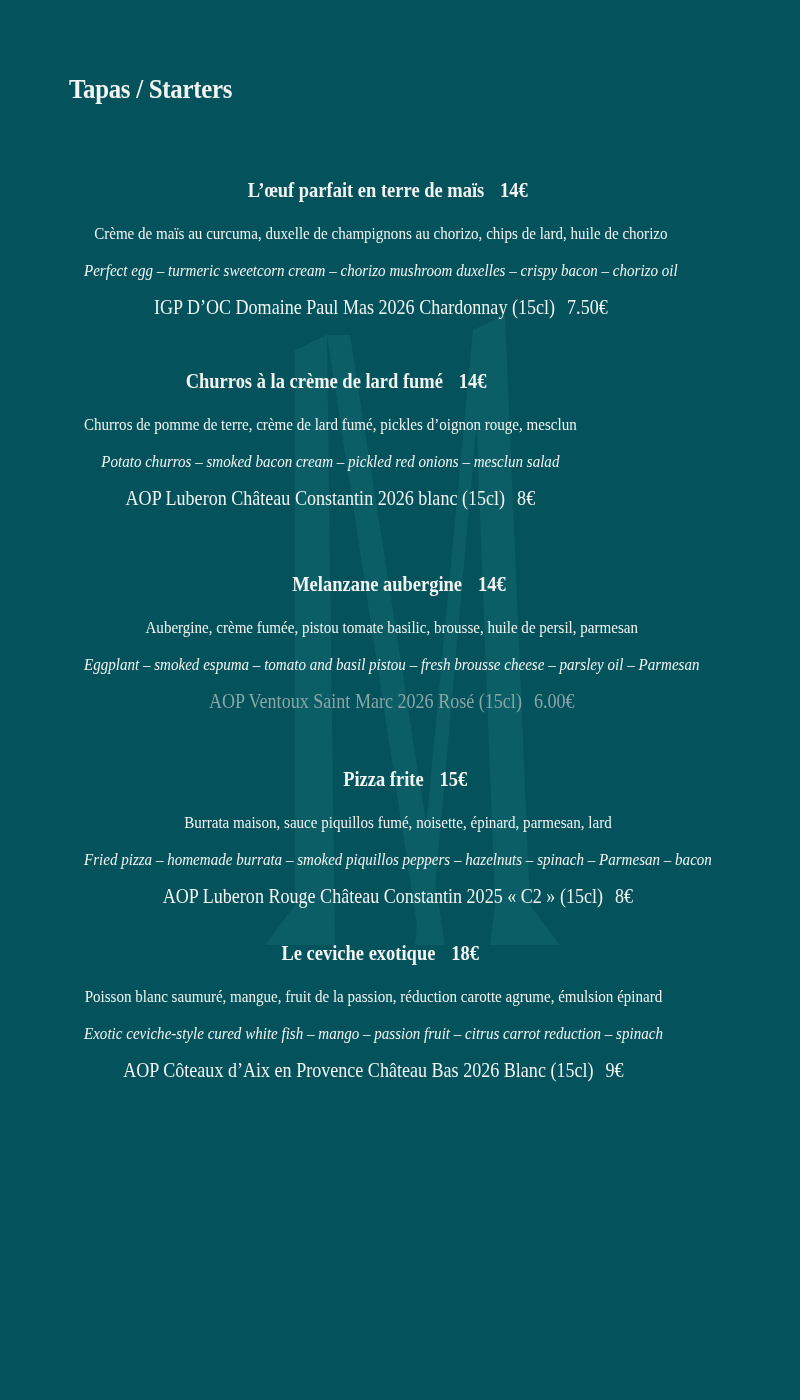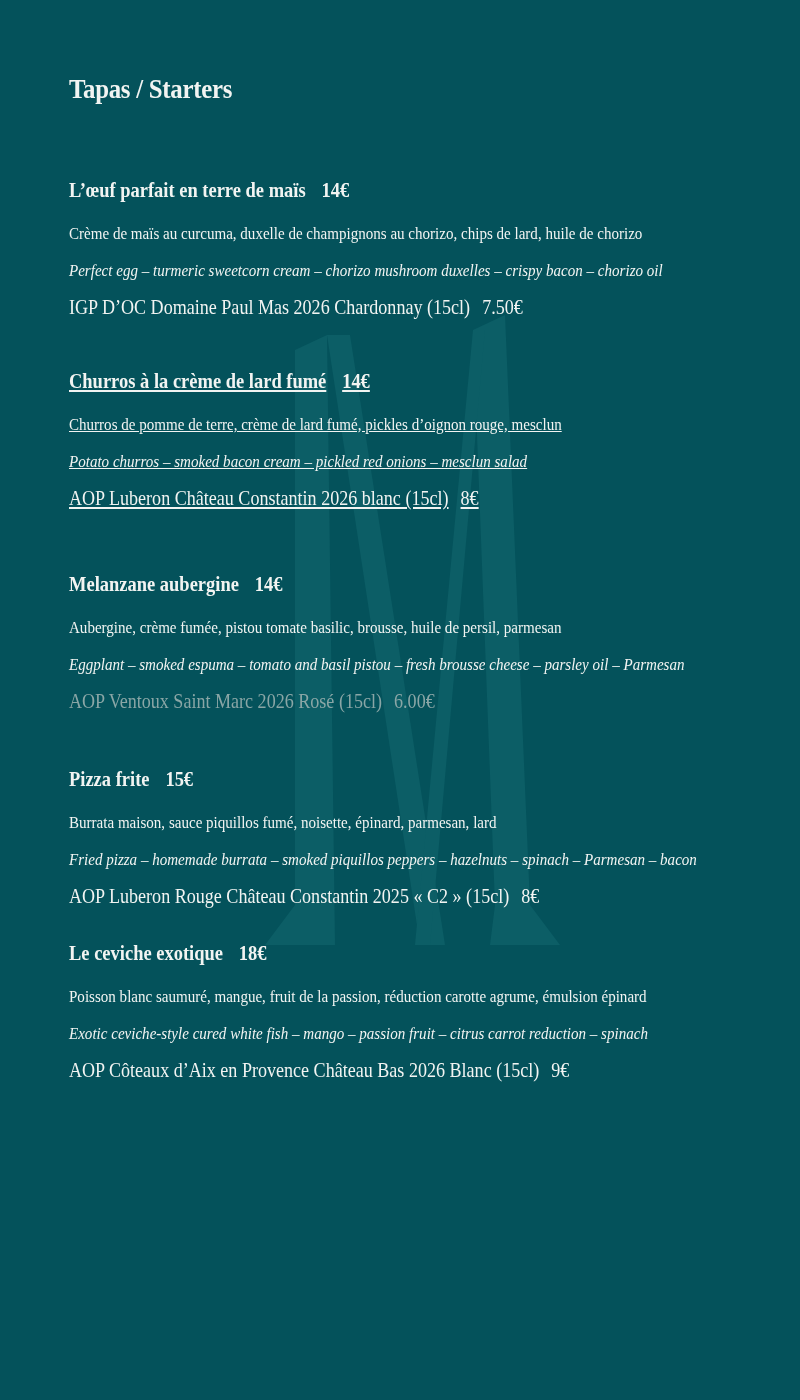--- a/index.html
+++ b/index.html
@@ -13,21 +13,21 @@
   .watermark {
     position:absolute; left:255px; top:305px; width:330px; height:650px;
     pointer-events:none;
   }
   .page { position:relative; padding-left:69px; }
   .title {
     position:absolute; left:69px; top:74px;
     font-size:27px; font-weight:bold; letter-spacing:-0.3px;
     transform:scaleX(0.92); transform-origin:left;
   }
-  .item { position:absolute; left:69px; }
+  .item { position:absolute; left:84px;text-align:center; }
   .item-head {
     font-size:21px; font-weight:bold; white-space:pre;
     transform:scaleX(0.88); transform-origin:left;
     margin:0;
   }
   .item-head .price { margin-left:18px; }
   .fr {
     font-size:17.5px; margin-top:20px; white-space:nowrap;
     transform:scaleX(0.86); transform-origin:left;
   }
@@ -57,21 +57,21 @@
 <div class="page">
   <div class="title">Tapas / Starters</div>
 
   <div class="item" style="top:178px;">
     <div class="item-head"><span>L’œuf parfait en terre de maïs</span><span class="price">14€</span></div>
     <div class="fr">Crème de maïs au curcuma, duxelle de champignons au chorizo, chips de lard, huile de chorizo</div>
     <div class="en">Perfect egg – turmeric sweetcorn cream – chorizo mushroom duxelles – crispy bacon – chorizo oil</div>
     <div class="wine"><span> IGP D’OC Domaine Paul Mas 2026 Chardonnay (15cl)</span><span class="wprice">7.50€</span></div>
   </div>
 
-  <div class="item" style="top:369px;text-decoration:underline;">
+  <div class="item" style="top:369px;">
     <div class="item-head"><span>Churros à la crème de lard fumé</span><span class="price">14€</span></div>
     <div class="fr">Churros de pomme de terre, crème de lard fumé, pickles d’oignon rouge, mesclun</div>
     <div class="en">Potato churros – smoked bacon cream – pickled red onions – mesclun salad</div>
     <div class="wine"><span>AOP Luberon Château Constantin 2026 blanc (15cl)</span><span class="wprice">8€</span></div>
   </div>
 
   <div class="item" style="top:560px;margin-top:12px;">
     <div class="item-head"><span>Melanzane aubergine</span><span class="price">14€</span></div>
     <div class="fr">Aubergine, crème fumée, pistou tomate basilic, brousse, huile de persil, parmesan</div>
     <div class="en">Eggplant – smoked espuma – tomato and basil pistou – fresh brousse cheese – parsley oil – Parmesan</div>

